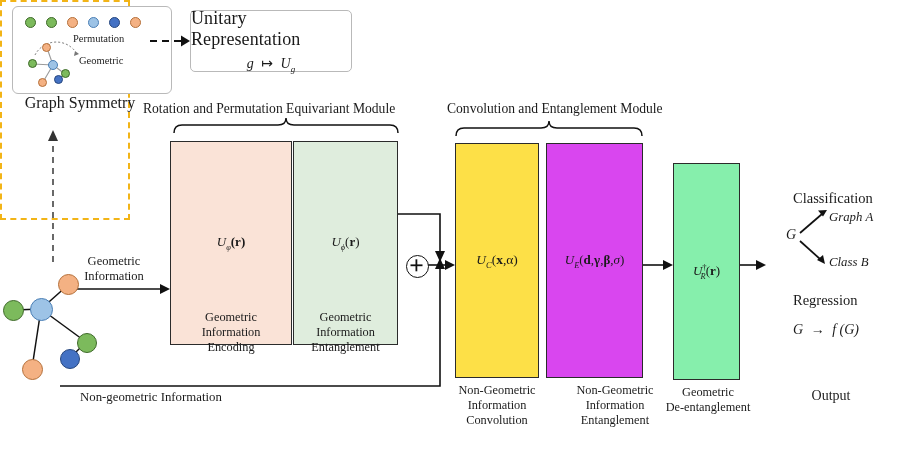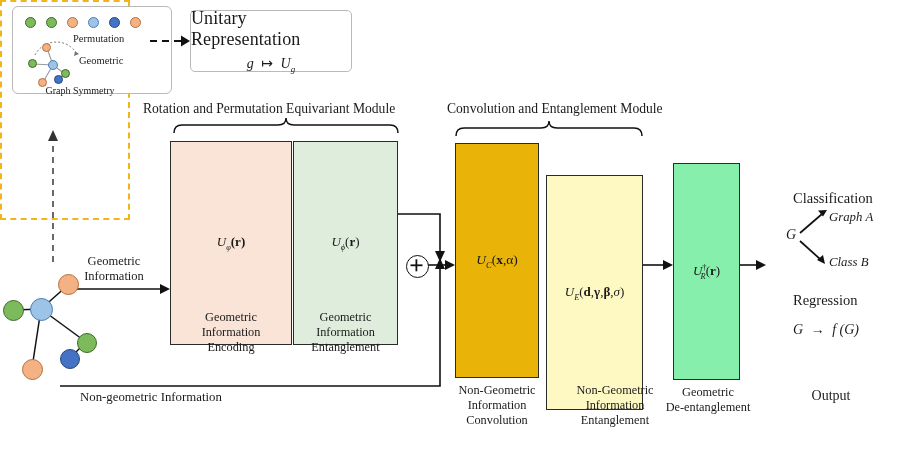--- a/index.html
+++ b/index.html
@@ -21,22 +21,22 @@
   #unitary-box{left:190px;top:10px;width:162px;height:62px;border:1px solid #b9b9b9;
      border-radius:5px;background:#fff;display:flex;flex-direction:column;
      align-items:center;justify-content:center;}
   #unitary-title{font-size:18px;letter-spacing:.1px;}
   #unitary-formula{font-size:14px;margin-top:5px;font-style:italic;}
   
   .modbox{position:absolute;box-sizing:border-box;border:1.6px solid #2b2b2b;
      display:flex;align-items:center;justify-content:center;}
   #box-encode{left:170px;top:141px;width:122px;height:204px;background:#fae3d7;}
   #box-entangle{left:293px;top:141px;width:105px;height:204px;background:#dfeddd;}
-  #box-conv{left:455px;top:143px;width:84px;height:235px;background:#eab308;}
-  #box-ent2{left:546px;top:143px;width:97px;height:235px;background:#fef9c3;margin-top:32px;}
+  #box-conv{left:455px;top:143px;width:84px;height:235px;background:#fde047;}
+  #box-ent2{left:546px;top:143px;width:97px;height:235px;background:#d946ef;}
   #box-deent{left:673px;top:163px;width:67px;height:217px;background:#86efac;}
   .mb-formula{font-size:13px;font-style:normal;}
   
   .cap{position:absolute;font-size:12.3px;line-height:1.22;text-align:center;}
   
   .sect-title{position:absolute;font-size:13.6px;white-space:nowrap;}
   
   #output-box{left:766px;top:158px;width:130px;height:220px;border:2px dashed #f2b417;
       background:#fff;box-sizing:border-box;}
   #output-caption{position:absolute;left:766px;top:388px;width:130px;text-align:center;
@@ -76,21 +76,21 @@
     <line x1="52" y1="67" x2="45" y2="72" stroke="#9a9a9a" stroke-width="1.1"></line>
   </svg>
   <div class="dot lb" style="left:35px;top:53px;width:10px;height:10px;"></div>
   <div class="dot o" style="left:29px;top:36px;width:9px;height:9px;"></div>
   <div class="dot g" style="left:15px;top:52px;width:9px;height:9px;"></div>
   <div class="dot g" style="left:48px;top:62px;width:9px;height:9px;"></div>
   <div class="dot db" style="left:41px;top:68px;width:9px;height:9px;"></div>
   <div class="dot o" style="left:25px;top:71px;width:9px;height:9px;"></div>
 </div>
 
-<div class="abs ctr" style="left:4px;top:85px;width:152px;font-size:10px;">Graph Symmetry</div>
+<div class="abs ctr" style="left:4px;top:94px;width:152px;font-size:16px;">Graph Symmetry</div>
 
 <div class="box" id="unitary-box">
   <div id="unitary-title">Unitary Representation</div>
   <div id="unitary-formula">
     <span class="mi">g</span>
     <span style="font-style:normal;margin:0 4px;">↦</span>
     <span class="mi">U</span><sub class="mi">g</sub>
   </div>
 </div>
 

